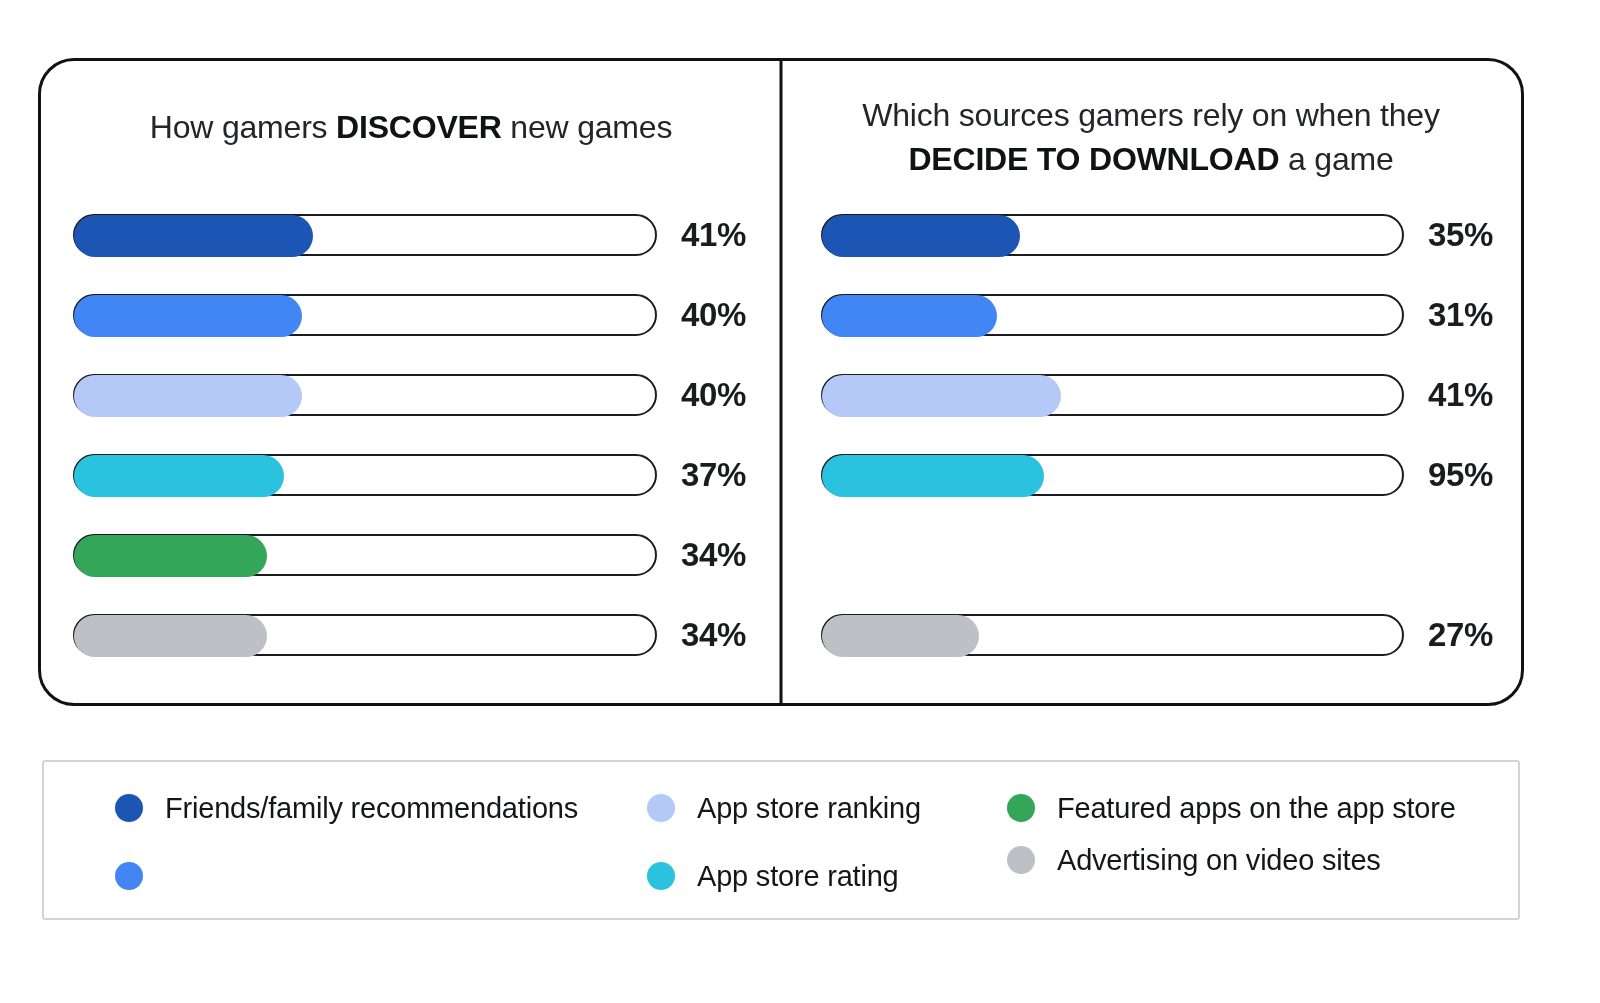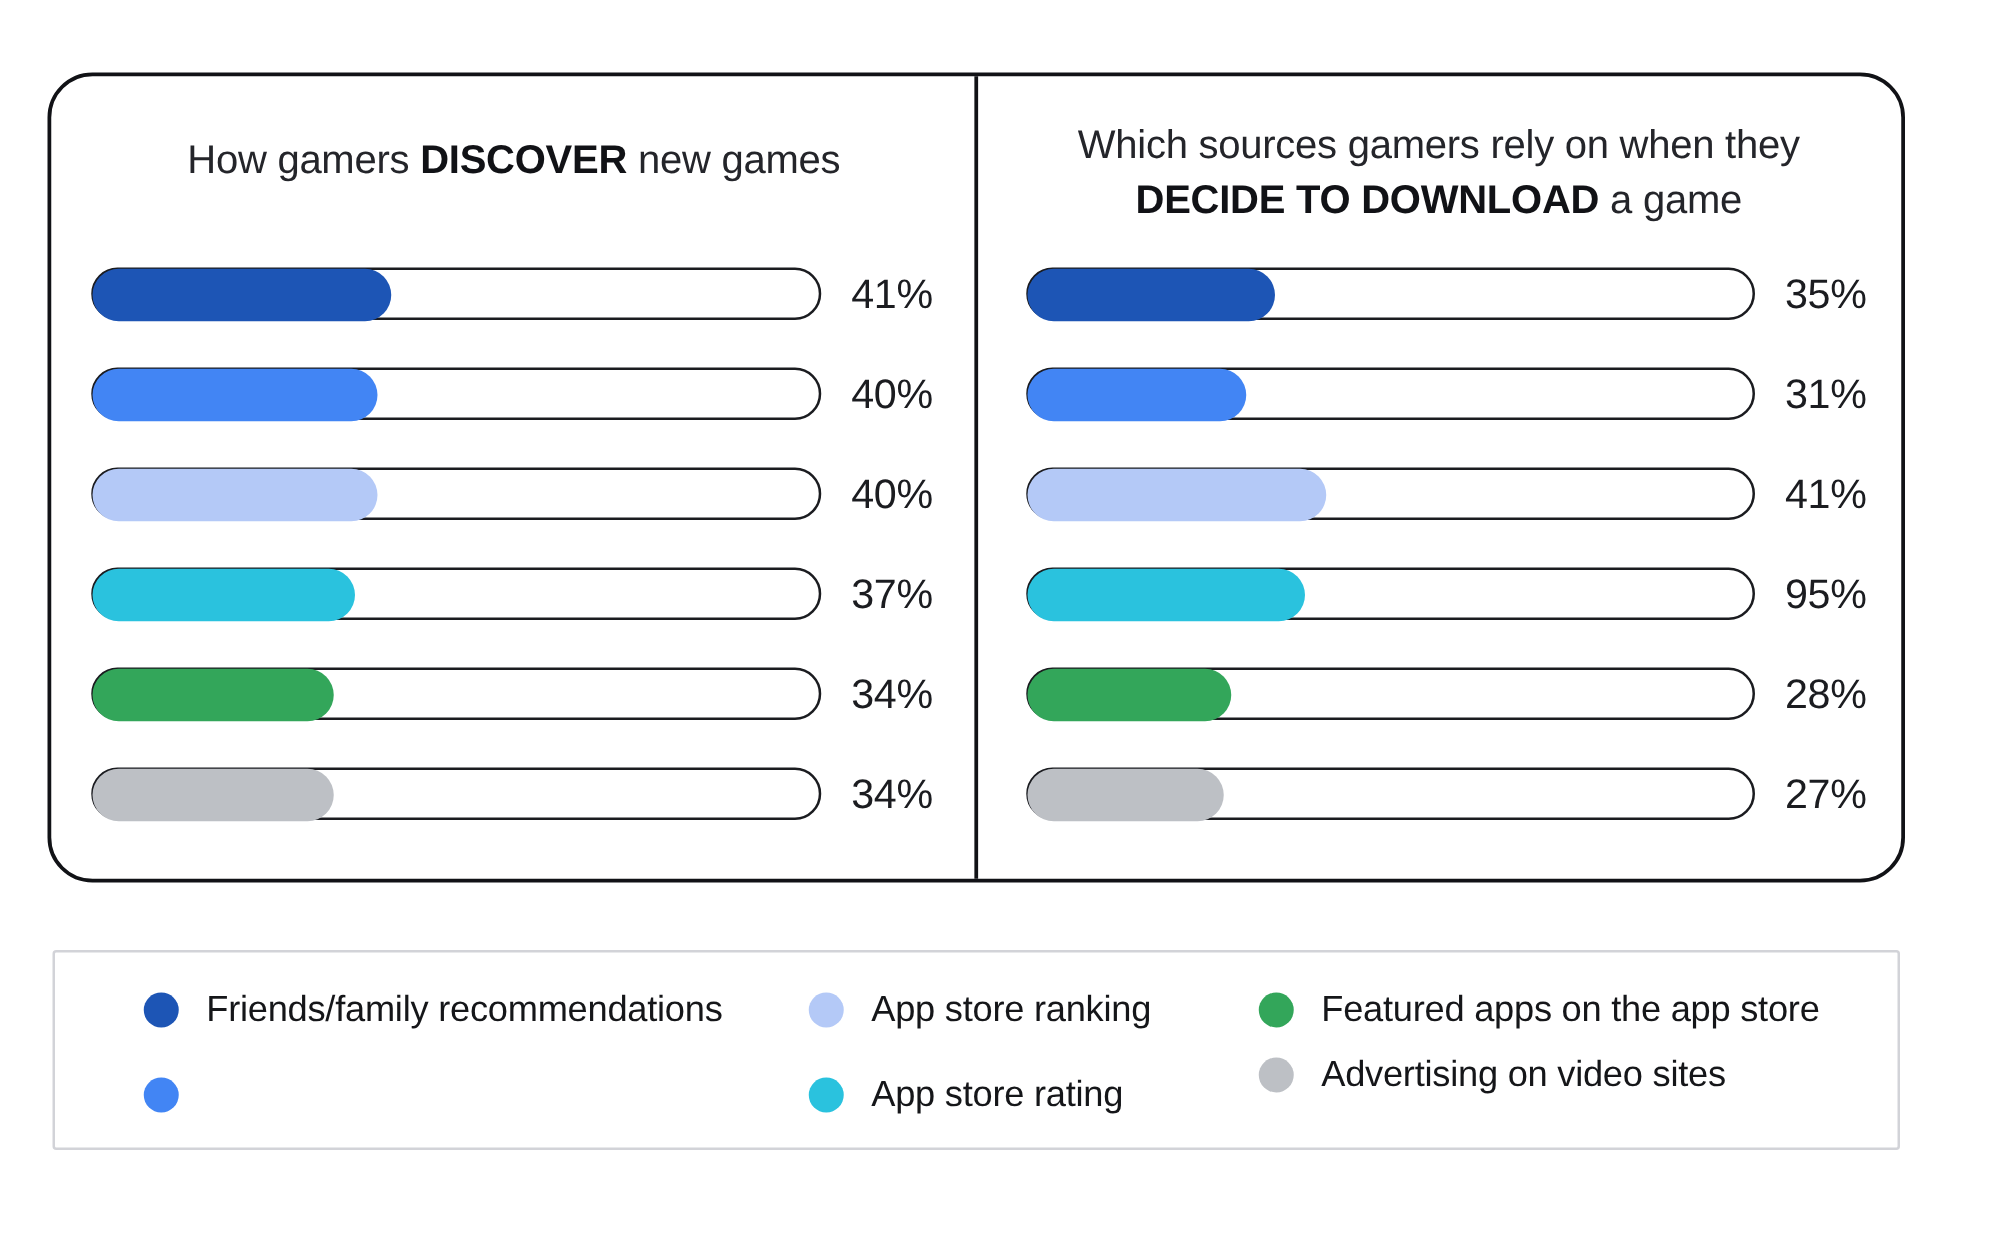--- a/index.html
+++ b/index.html
@@ -82,21 +82,21 @@
     left:-1px; top:-1px;
     height:42px;
     border-radius:21px;
   }
 
   .bar-value {
     margin-left:24px;
     font-size:33px;
     line-height:42px;
     color:#1b1c20;
-    font-weight:400;
+    font-weight:700;
     letter-spacing:-0.3px;
     white-space:nowrap;
     text-align:center;
   }
 
   
   .legend-card {
     position:absolute;
     left:42px; top:760px;
     width:1478px; height:160px;
@@ -199,26 +199,20 @@
               <div class="fill" style="width: 239px; background: rgb(180, 201, 247);"></div>
             </div>
             <div class="bar-value">41%</div>
           </div>
           <div class="bar-row" style="top: 393px;">
             <div class="track">
               <div class="fill" style="width: 222px; background: rgb(42, 194, 222);"></div>
             </div>
             <div class="bar-value">95%</div>
           </div>
-          <div class="bar-row" style="top: 473px;">
-            <div class="track">
-              <div class="fill" style="width: 163px; background: rgb(51, 166, 90);"></div>
-            </div>
-            <div class="bar-value">28%</div>
-          </div>
           <div class="bar-row" style="top: 553px;">
             <div class="track">
               <div class="fill" style="width: 157px; background: rgb(189, 192, 197);"></div>
             </div>
             <div class="bar-value">27%</div>
           </div>
         </div>
     </div>
 
   </div>

